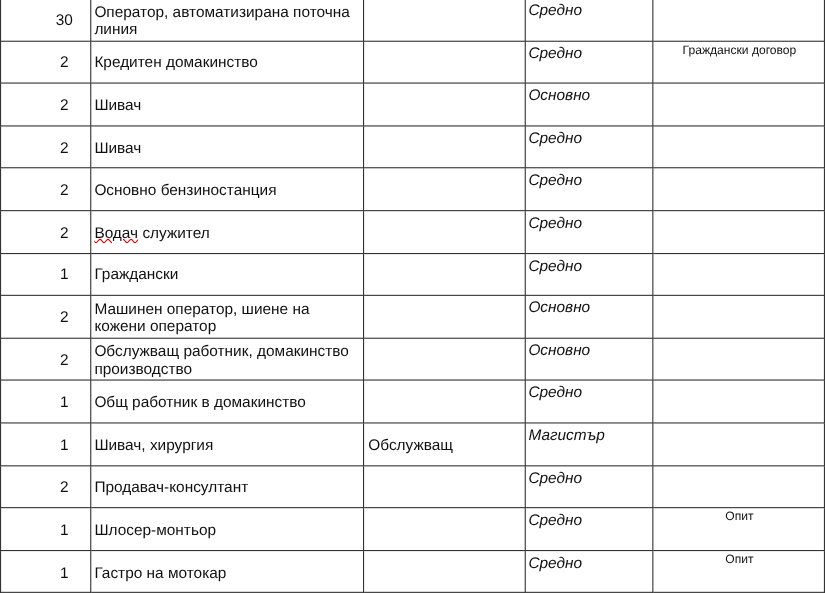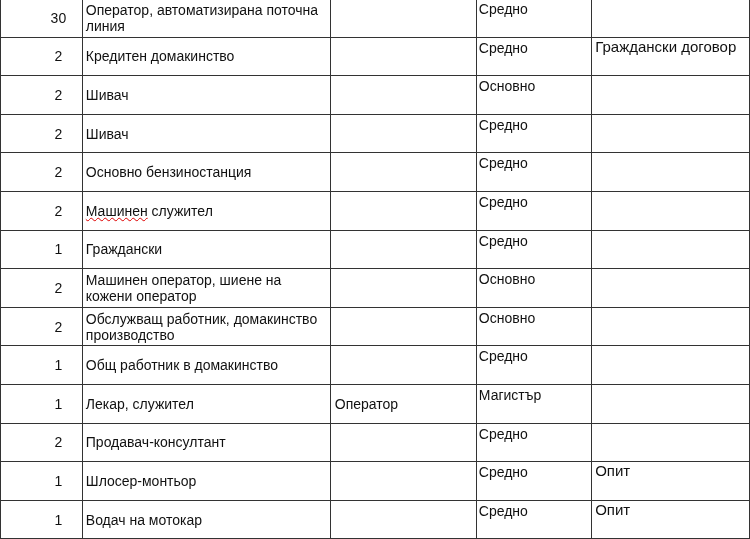--- a/index.html
+++ b/index.html
@@ -2,22 +2,22 @@
 <html><head>
 <meta charset="utf-8">
 <style>
   html, body { margin:0; padding:0; background:#fff; }
   body { width:750px; height:539px; overflow:hidden; font-family:"Liberation Sans", sans-serif; color:#111; }
   table { border-collapse:collapse; position:absolute; left:0; top:-2px; table-layout:fixed; }
   td { border:1.5px solid #333; padding:0 2px; vertical-align:middle; font-size:14px; line-height:16px; }
   td.qty { text-align:center; width:46px;padding-left:36px; }
   td.pos { width:258px; padding-left:3px; }
   td.spec { width:148px; padding-left:4px; }
-  td.edu { width:116px; vertical-align:top; padding-top:2px; padding-left:2px; }
-  td.note { width:160px; vertical-align:top; padding-top:3px; font-size:15px; line-height:11px; padding-left:3px; }
+  td.edu { width:116px; vertical-align:top; padding-top:2px; padding-left:2px;font-style:italic; }
+  td.note { width:160px; vertical-align:top; padding-top:3px; font-size:11px; line-height:11px; padding-left:3px;text-align:center; }
   tr { height:38.6px; }
   .squiggle { text-decoration: underline wavy #d00; text-decoration-thickness:1px; }
 </style>
 </head>
 <body>
 
 <table>
   <tbody id="tbody">
       <tr>
         <td class="qty"><span>30</span></td>
@@ -49,21 +49,21 @@
       </tr>
       <tr>
         <td class="qty"><span>2</span></td>
         <td class="pos"><span>Основно бензиностанция</span></td>
         <td class="spec"><span></span></td>
         <td class="edu"><span>Средно</span></td>
         <td class="note"><span></span></td>
       </tr>
       <tr>
         <td class="qty"><span>2</span></td>
-        <td class="pos"><span class="gastro"><span class="squiggle">Машинен</span> служител</span></td>
+        <td class="pos"><span class="gastro"><span class="squiggle">Водач</span> служител</span></td>
         <td class="spec"><span></span></td>
         <td class="edu"><span>Средно</span></td>
         <td class="note"><span></span></td>
       </tr>
       <tr>
         <td class="qty"><span>1</span></td>
         <td class="pos"><span>Граждански</span></td>
         <td class="spec"><span></span></td>
         <td class="edu"><span>Средно</span></td>
         <td class="note"><span></span></td>
@@ -84,40 +84,40 @@
       </tr>
       <tr>
         <td class="qty"><span>1</span></td>
         <td class="pos"><span>Общ работник в домакинство</span></td>
         <td class="spec"><span></span></td>
         <td class="edu"><span>Средно</span></td>
         <td class="note"><span></span></td>
       </tr>
       <tr>
         <td class="qty"><span>1</span></td>
-        <td class="pos"><span>Лекар, служител</span></td>
-        <td class="spec"><span>Оператор</span></td>
+        <td class="pos"><span>Шивач, хирургия</span></td>
+        <td class="spec"><span>Обслужващ</span></td>
         <td class="edu"><span>Магистър</span></td>
         <td class="note"><span></span></td>
       </tr>
       <tr>
         <td class="qty"><span>2</span></td>
         <td class="pos"><span>Продавач-консултант</span></td>
         <td class="spec"><span></span></td>
         <td class="edu"><span>Средно</span></td>
         <td class="note"><span></span></td>
       </tr>
       <tr>
         <td class="qty"><span>1</span></td>
         <td class="pos"><span>Шлосер-монтьор</span></td>
         <td class="spec"><span></span></td>
         <td class="edu"><span>Средно</span></td>
         <td class="note"><span>Опит</span></td>
       </tr>
       <tr>
         <td class="qty"><span>1</span></td>
-        <td class="pos"><span>Водач на мотокар</span></td>
+        <td class="pos"><span>Гастро на мотокар</span></td>
         <td class="spec"><span></span></td>
         <td class="edu"><span>Средно</span></td>
         <td class="note"><span>Опит</span></td>
       </tr>
     </tbody>
 </table>
 
 </body></html>

